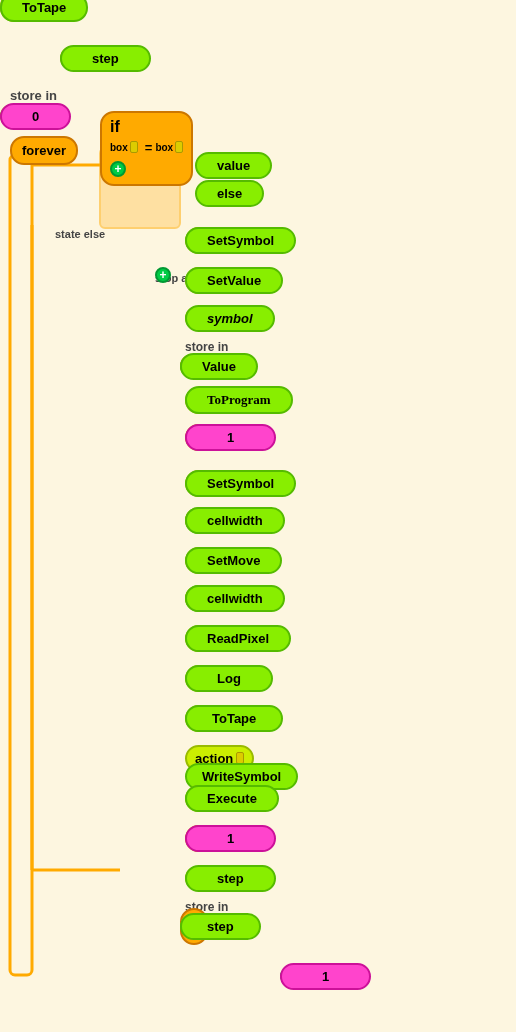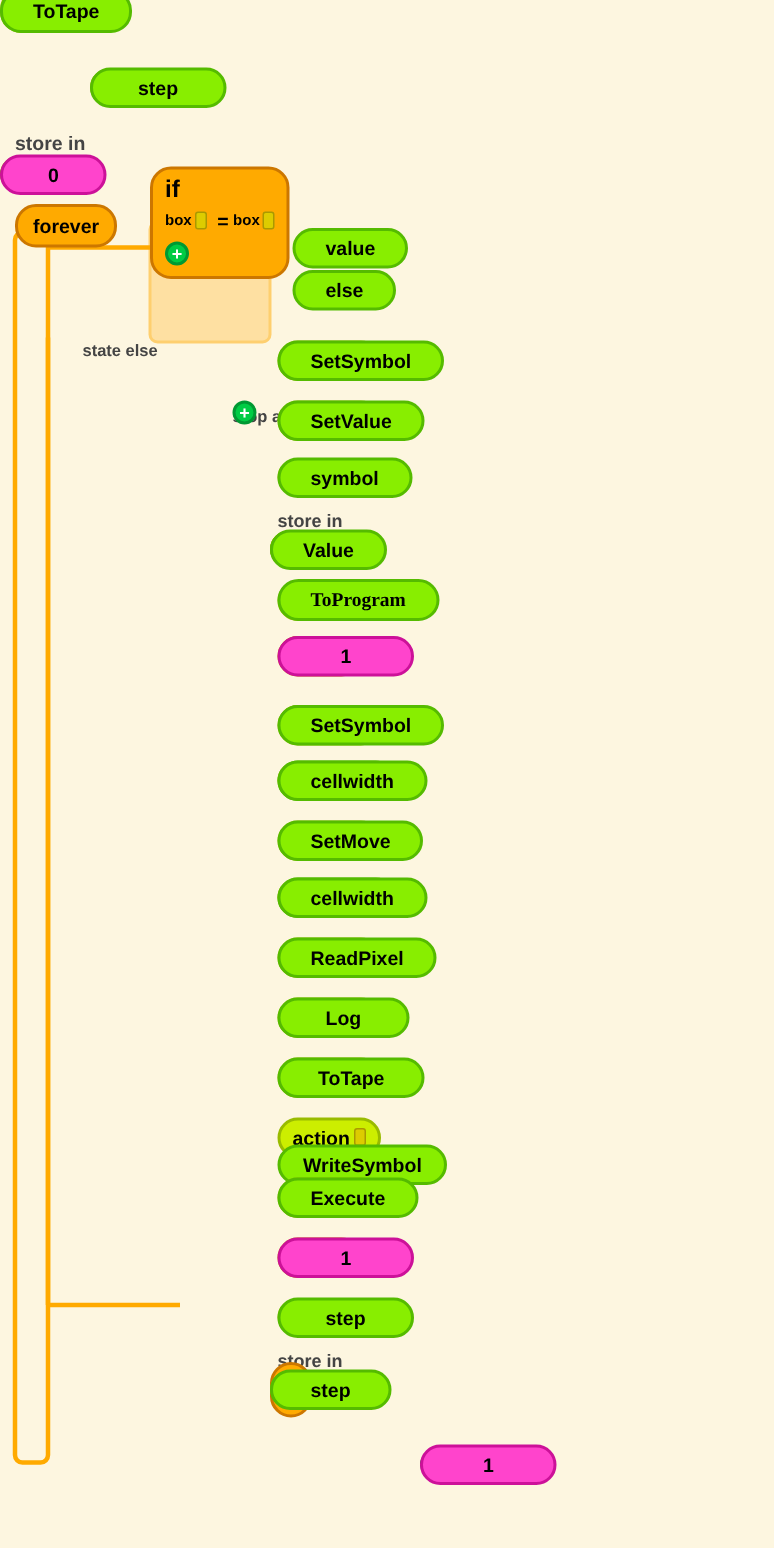--- a/index.html
+++ b/index.html
@@ -186,21 +186,21 @@
     <div class="block bg-green pill" style="padding:4px 20px;">
       <span class="lbl">SetValue</span>
     </div>
   </div>
 
   <div class="row" style="top:318px; left:185px;">
     <div class="block bg-yellow pill" style="padding:4px 8px; margin-right:3px;">
       <span style="font-size:10px;" class="lbl">box</span>
       <span style="display:inline-block;width:8px;height:12px;background:#ddcc00;border:1px solid #aa9900;border-radius:2px;margin-left:2px;"></span>
     </div>
-    <div class="block bg-green pill" style="padding:4px 20px;">
+    <div class="block bg-green pill" style="padding:4px 20px;font-style:italic;">
       <span class="lbl">symbol</span>
     </div>
   </div>
 
   <div style="position:absolute;top:340px;left:185px;font-size:12px;font-weight:bold;color:#444;">
     <span class="lbl">store in</span>
   </div>
 
   <div class="row" style="top:358px; left:180px;">
     <div class="plus-circle" style="margin-right:3px;">+</div>

